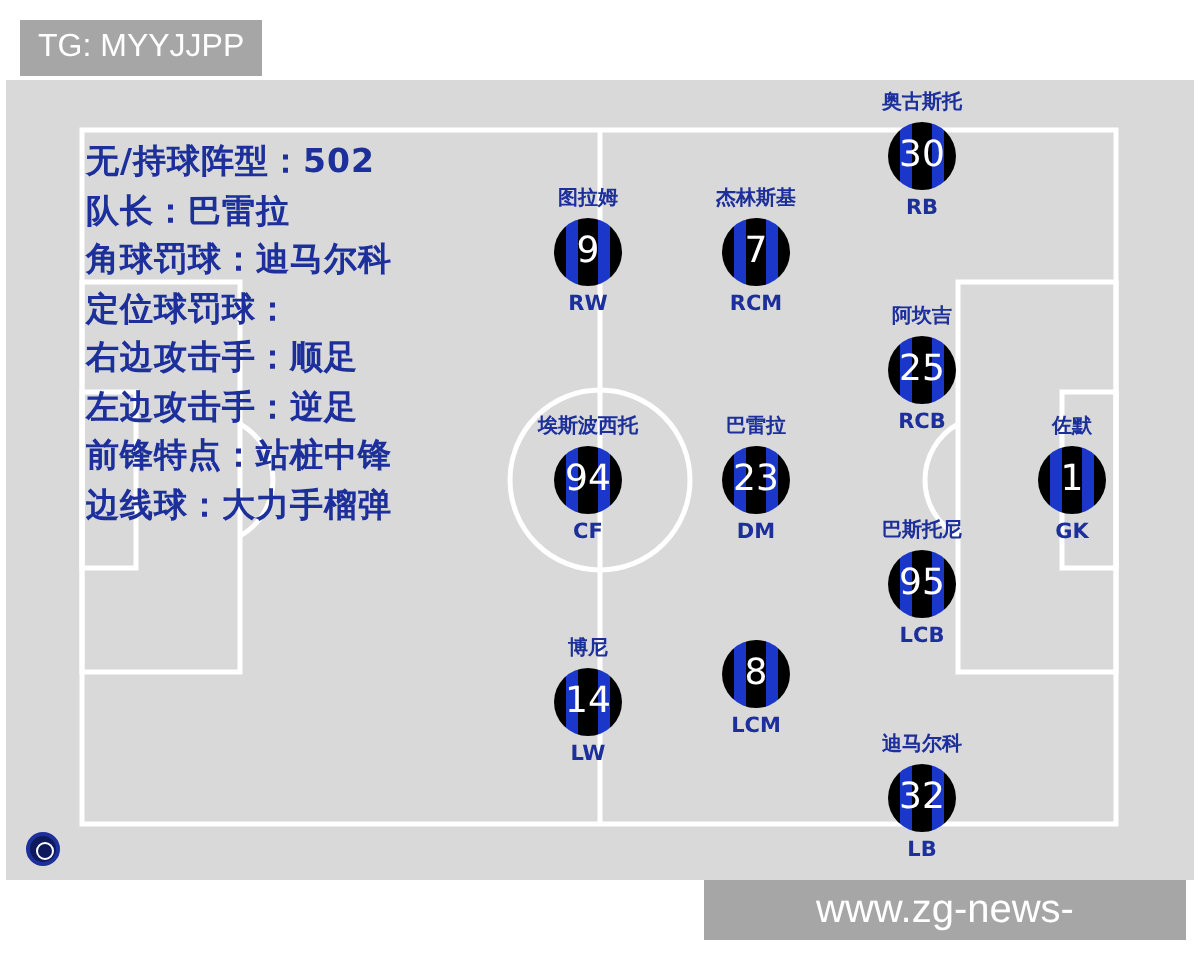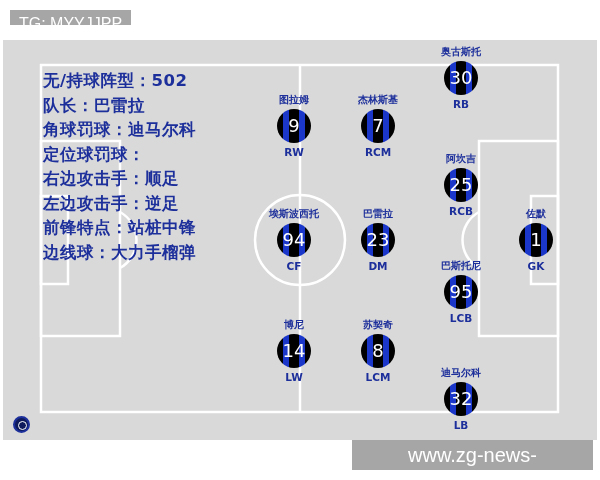--- a/index.html
+++ b/index.html
@@ -1,18 +1,18 @@
 <!DOCTYPE html>
 <html><head>
 <meta charset="utf-8">
 <style>
   * { margin:0; padding:0; box-sizing:border-box; }
   html, body { width:600px; height:480px; background:#ffffff; overflow:hidden; position:relative; font-family:"DejaVu Sans", sans-serif; }
   .board { position:absolute; left:3px; top:40px; width:594px; height:400px; background:#d9d9d9; }
-  .tag { position:absolute; left:10px; top:10px; height:15px; padding:0 9px; background:#a6a6a6; color:#ffffff; font-family:"Liberation Sans", sans-serif; font-size:16px; line-height:28px; }
+  .tag { position:absolute; left:10px; top:10px; height:28px; padding:0 9px; background:#a6a6a6; color:#ffffff; font-family:"Liberation Sans", sans-serif; font-size:16px; line-height:28px; }
   .watermark { position:absolute; left:352px; top:440px; width:241px; height:30px; background:#a6a6a6; color:#ffffff; font-family:"Liberation Sans", sans-serif; font-size:20px; line-height:30px; text-align:center; }
   svg.pitch { position:absolute; left:0; top:0; }
   .info { position:absolute; left:43px; top:69px; color:#1d2f9b; font-weight:bold; font-size:16.5px; line-height:24.5px; letter-spacing:0.5px; }
   .info div { white-space:nowrap; }
   .player { position:absolute; width:90px; margin-left:-45px; text-align:center; }
   .pname { font-size:10px; font-weight:bold; color:#1d2f9b; height:14px; line-height:14px; white-space:nowrap; }
   .jersey { width:34px; height:34px; border-radius:50%; margin:2px auto 3px; position:relative; overflow:hidden;
     background: linear-gradient(90deg, #000 0 18%, #1a37c9 18% 36%, #000 36% 64%, #1a37c9 64% 82%, #000 82% 100%); }
   .jnum { position:absolute; left:0; right:0; top:0; bottom:0; color:#ffffff; font-weight:normal; font-size:18px; line-height:34px; }
   .pos { font-size:10.5px; font-weight:bold; color:#1d2f9b; line-height:13px; }
@@ -117,21 +117,20 @@
 
 <div class="player" style="left:294px; top:318px;">
   <div class="pname">博尼</div>
   <div class="jersey">
       <div class="jnum">14</div>
     </div>
   <div class="pos">LW</div>
 </div>
 
 <div class="player" style="left:378px; top:318px;">
-  <div class="pname">苏契奇</div>
   <div class="jersey">
       <div class="jnum">8</div>
     </div>
   <div class="pos">LCM</div>
 </div>
 
 <div class="player" style="left:461px; top:366px;">
   <div class="pname">迪马尔科</div>
   <div class="jersey">
       <div class="jnum">32</div>

